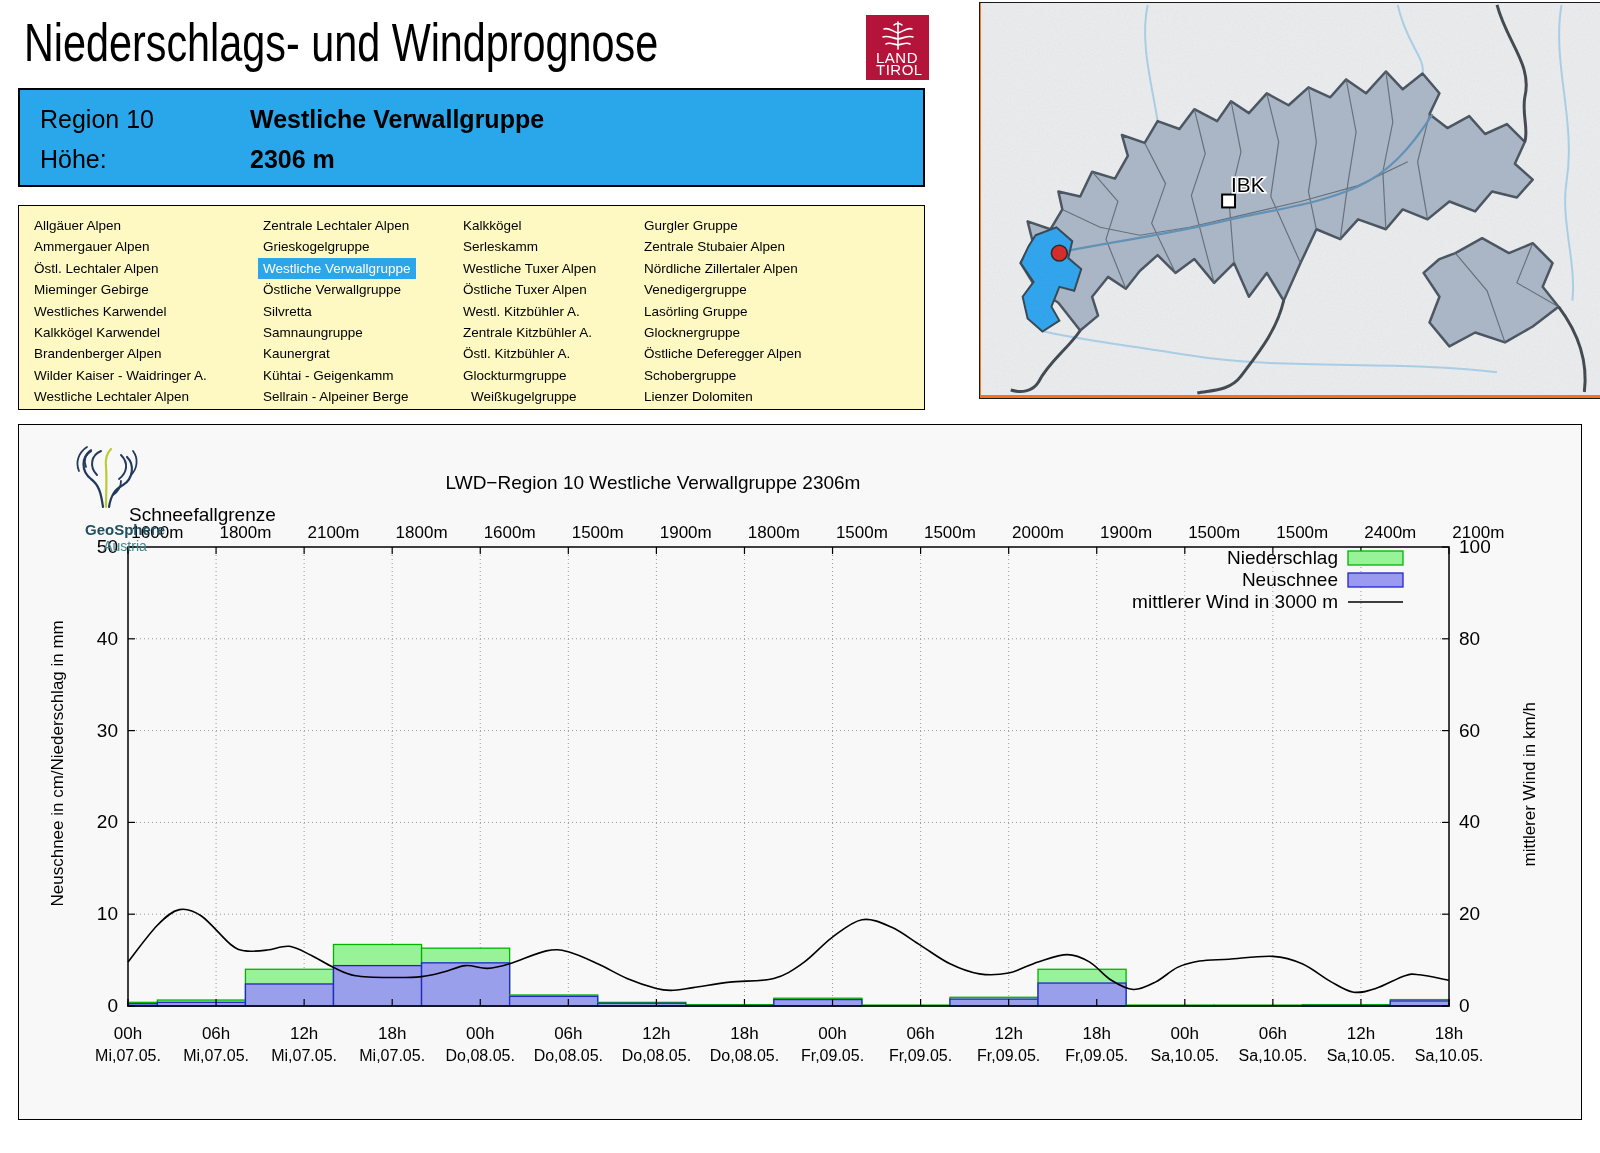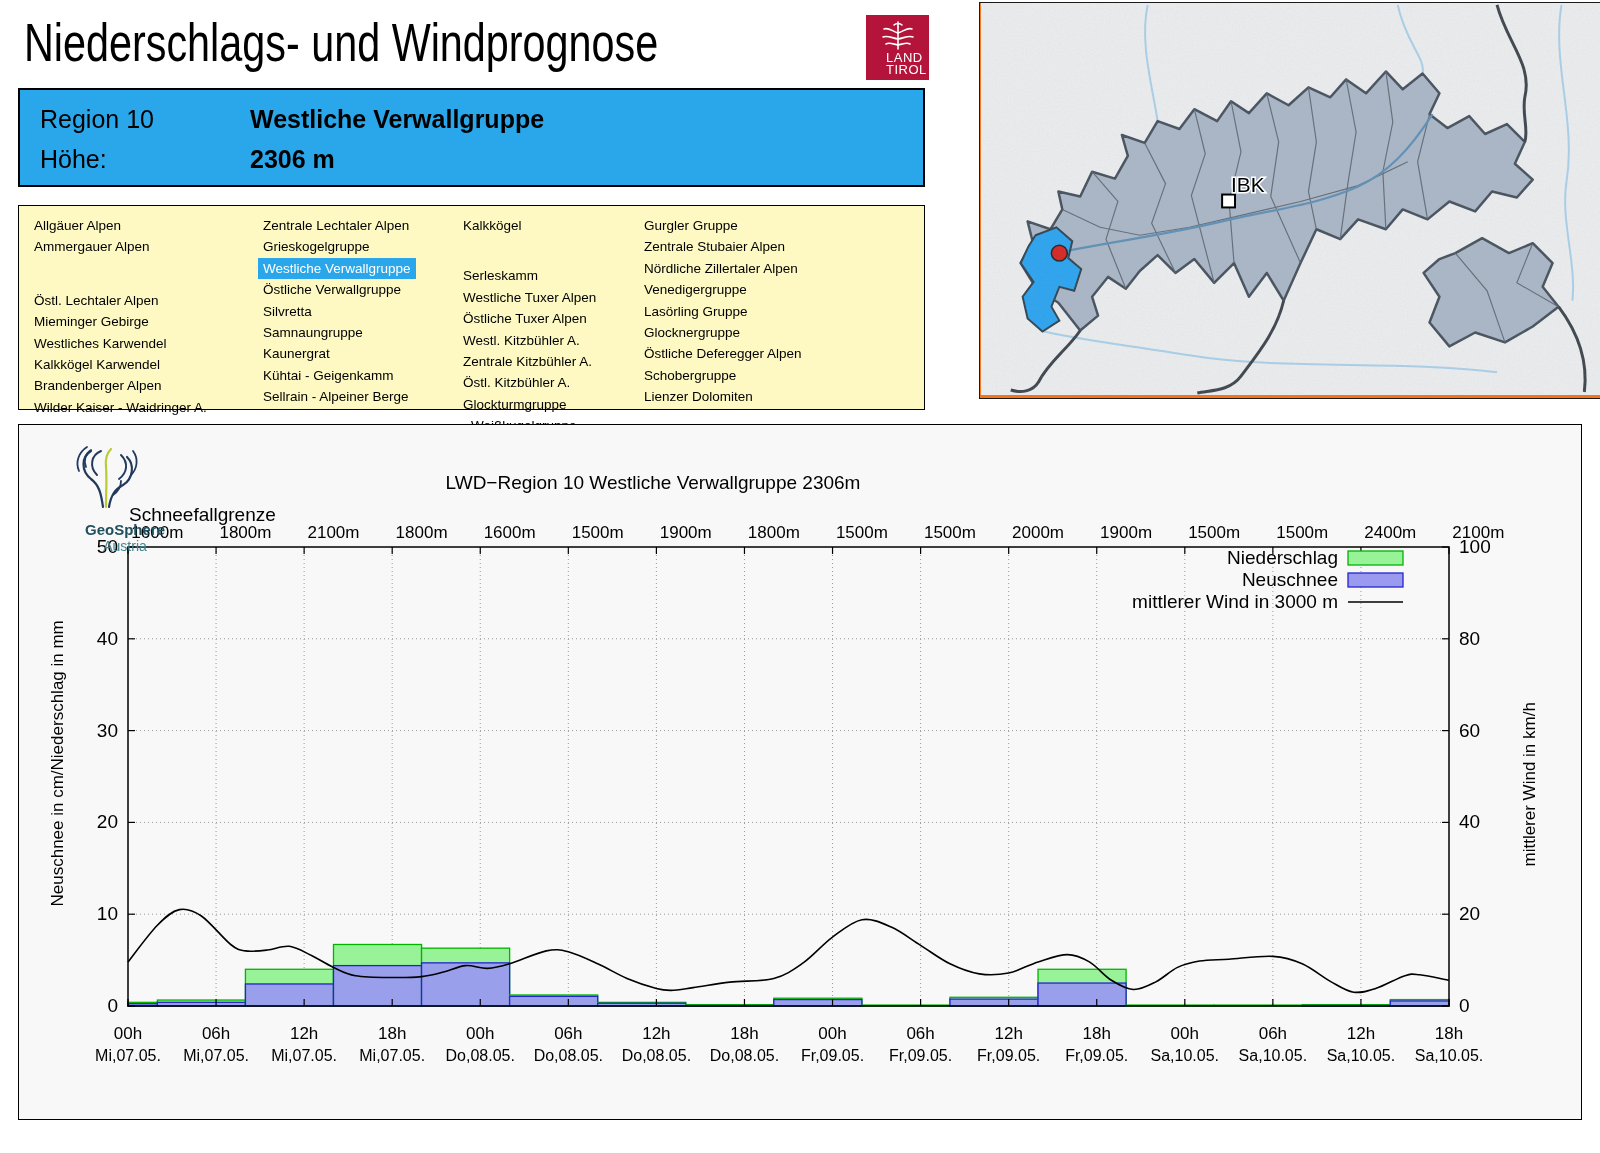--- a/index.html
+++ b/index.html
@@ -4,21 +4,21 @@
 <style>
   html,body{margin:0;padding:0;background:#fff;}
   .page{position:relative;width:1600px;height:1153px;background:#ffffff;overflow:hidden;
         font-family:"Liberation Sans", sans-serif;color:#000;}
   .abs{position:absolute;}
 
   
   .main-title{left:24px;top:14px;font-size:53px;line-height:1.1;font-weight:400;
               transform:scaleX(0.78);transform-origin:left top;white-space:nowrap;}
   .tirol-logo{left:866px;top:15px;width:63px;height:65px;background:#b5143a;color:#fff;}
-  .tirol-logo .lt-text{position:absolute;left:20px;bottom:4px;font-size:13px;line-height:12px;letter-spacing:.5px;}
+  .tirol-logo .lt-text{position:absolute;left:10px;bottom:4px;font-size:15px;line-height:12px;letter-spacing:.5px;}
   .tirol-logo svg{position:absolute;left:14px;top:4px;}
 
   
   .region-box{left:18px;top:88px;width:903px;height:95px;background:#2aa7ea;border:2px solid #000;}
   .region-box .lbl{position:absolute;left:20px;font-size:25px;}
   .region-box .val{position:absolute;left:230px;font-size:25px;font-weight:bold;}
   .r1{top:15px;} .r2{top:55px;}
 
   
   .list-box{left:18px;top:205px;width:905px;height:203px;background:#fef9c3;border:1px solid #000;}
@@ -63,42 +63,42 @@
     <div class="lbl r1">Region 10</div>
     <div class="val r1">Westliche Verwallgruppe</div>
     <div class="lbl r2">Höhe:</div>
     <div class="val r2">2306 m</div>
   </div>
 
   <div class="abs list-box" id="region-list">
       <div class="list-col" style="left: 15px;">
         <div style="height: 21.4px;"><span class="list-item">Allgäuer Alpen</span></div>
         <div style="height: 21.4px;"><span class="list-item">Ammergauer Alpen</span></div>
-        <div style="height: 21.4px; margin-top: 32px;"><span class="list-item">Östl. Lechtaler Alpen</span></div>
+        <div style="height: 21.4px;"><span class="list-item">Östl. Lechtaler Alpen</span></div>
         <div style="height: 21.4px;"><span class="list-item">Mieminger Gebirge</span></div>
         <div style="height: 21.4px;"><span class="list-item">Westliches Karwendel</span></div>
         <div style="height: 21.4px;"><span class="list-item">Kalkkögel Karwendel</span></div>
         <div style="height: 21.4px;"><span class="list-item">Brandenberger Alpen</span></div>
         <div style="height: 21.4px;"><span class="list-item">Wilder Kaiser - Waidringer A.</span></div>
         <div style="height: 21.4px;"><span class="list-item">Westliche Lechtaler Alpen</span></div>
       </div>
       <div class="list-col" style="left: 244px;">
         <div style="height: 21.4px;"><span class="list-item">Zentrale Lechtaler Alpen</span></div>
         <div style="height: 21.4px;"><span class="list-item">Grieskogelgruppe</span></div>
         <div style="height: 21.4px;"><span class="list-item selected">Westliche Verwallgruppe</span></div>
         <div style="height: 21.4px;"><span class="list-item">Östliche Verwallgruppe</span></div>
         <div style="height: 21.4px;"><span class="list-item">Silvretta</span></div>
         <div style="height: 21.4px;"><span class="list-item">Samnaungruppe</span></div>
         <div style="height: 21.4px;"><span class="list-item">Kaunergrat</span></div>
         <div style="height: 21.4px;"><span class="list-item">Kühtai - Geigenkamm</span></div>
         <div style="height: 21.4px;"><span class="list-item">Sellrain - Alpeiner Berge</span></div>
       </div>
       <div class="list-col" style="left: 444px;">
         <div style="height: 21.4px;"><span class="list-item">Kalkkögel</span></div>
-        <div style="height: 21.4px; margin-top: 29px;"><span class="list-item">Serleskamm</span></div>
+        <div style="height: 21.4px;"><span class="list-item">Serleskamm</span></div>
         <div style="height: 21.4px;"><span class="list-item">Westliche Tuxer Alpen</span></div>
         <div style="height: 21.4px;"><span class="list-item">Östliche Tuxer Alpen</span></div>
         <div style="height: 21.4px;"><span class="list-item">Westl. Kitzbühler A.</span></div>
         <div style="height: 21.4px;"><span class="list-item">Zentrale Kitzbühler A.</span></div>
         <div style="height: 21.4px;"><span class="list-item">Östl. Kitzbühler A.</span></div>
         <div style="height: 21.4px;"><span class="list-item">Glockturmgruppe</span></div>
         <div style="height: 21.4px; margin-left: 8px;"><span class="list-item">Weißkugelgruppe</span></div>
       </div>
       <div class="list-col" style="left: 625px;">
         <div style="height: 21.4px;"><span class="list-item">Gurgler Gruppe</span></div>

